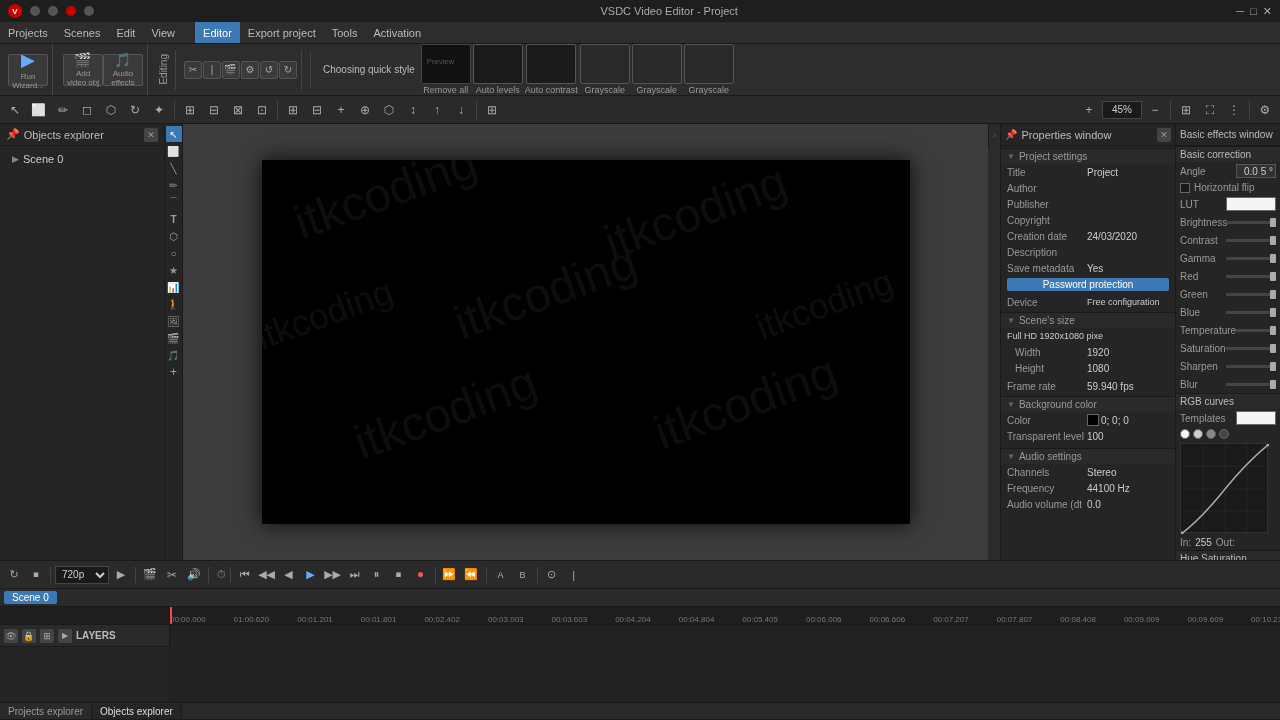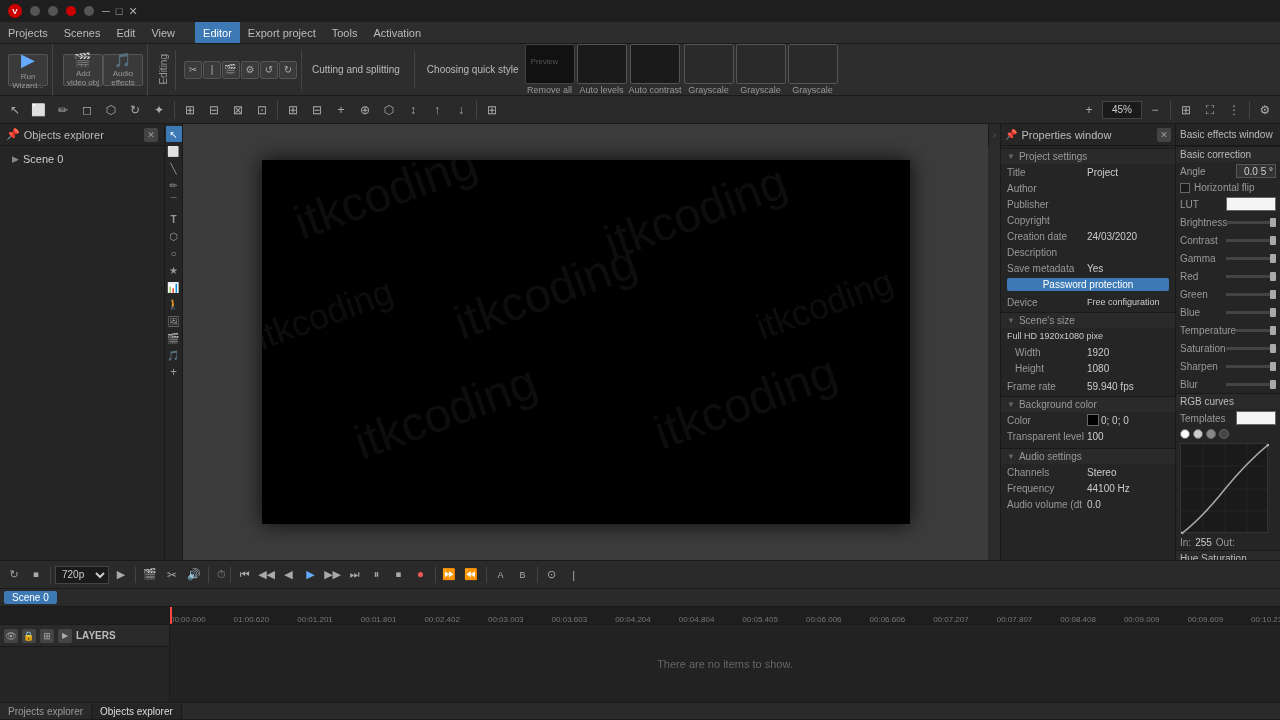--- a/index.html
+++ b/index.html
@@ -108,20 +108,21 @@
     <div style="width:14px;height:14px;background:#c00;border-radius:50%;display:flex;align-items:center;justify-content:center;">
       <span style="color:#fff;font-size:8px;font-weight:bold;">V</span>
     </div>
   </div>
   <div style="display:flex;gap:8px;margin-right:8px;">
     <div style="width:10px;height:10px;background:#555;border-radius:50%;"></div>
     <div style="width:10px;height:10px;background:#555;border-radius:50%;"></div>
     <div style="width:10px;height:10px;background:#c00;border-radius:50%;"></div>
     <div style="width:10px;height:10px;background:#555;border-radius:50%;"></div>
   </div>
+  <div style="flex:1;text-align:center;">VSDC Video Editor - Project</div>
   <div style="display:flex;gap:6px;">
     <span style="cursor:pointer;color:#aaa;">─</span>
     <span style="cursor:pointer;color:#aaa;">□</span>
     <span style="cursor:pointer;color:#aaa;">✕</span>
   </div>
 </div>
 
 <div id="menubar">
   <div class="menu-item">Projects</div>
   <div class="menu-item">Scenes</div>
@@ -158,23 +159,20 @@
 
   <div style="display:flex;align-items:center;height:40px;padding:0 4px;border-right:1px solid #444;gap:1px;">
     <div style="width:18px;height:18px;background:#3a3a3a;border:1px solid #555;border-radius:2px;display:flex;align-items:center;justify-content:center;color:#aaa;font-size:10px;cursor:pointer;">✂</div>
     <div style="width:18px;height:18px;background:#3a3a3a;border:1px solid #555;border-radius:2px;display:flex;align-items:center;justify-content:center;color:#aaa;font-size:10px;cursor:pointer;">|</div>
     <div style="width:18px;height:18px;background:#3a3a3a;border:1px solid #555;border-radius:2px;display:flex;align-items:center;justify-content:center;color:#aaa;font-size:10px;cursor:pointer;">🎬</div>
     <div style="width:18px;height:18px;background:#3a3a3a;border:1px solid #555;border-radius:2px;display:flex;align-items:center;justify-content:center;color:#aaa;font-size:10px;cursor:pointer;">⚙</div>
     <div style="width:18px;height:18px;background:#3a3a3a;border:1px solid #555;border-radius:2px;display:flex;align-items:center;justify-content:center;color:#aaa;font-size:10px;cursor:pointer;">↺</div>
     <div style="width:18px;height:18px;background:#3a3a3a;border:1px solid #555;border-radius:2px;display:flex;align-items:center;justify-content:center;color:#aaa;font-size:10px;cursor:pointer;">↻</div>
   </div>
 
-  <div style="padding:0 6px;height:40px;display:flex;align-items:center;">
-    <div style="font-size:10px;color:#bbb;">Cutting and splitting</div>
-  </div>
 
   <div style="width:1px;height:36px;background:#444;margin:0 4px;"></div>
 
   <div style="display:flex;align-items:center;gap:2px;padding:0 4px;">
     <div style="font-size:10px;color:#bbb;margin-right:4px;">Choosing quick style</div>
     <div class="qs-item">
       <div class="qs-thumb" style="background:#111;border:1px solid #444;position:relative;">
         <svg width="50" height="40" viewBox="0 0 50 40">
             <text x="5" y="20" fill="#555" font-size="8">Preview</text>
           </svg>
@@ -609,23 +607,20 @@
               <span style="margin-right:28px;">00:07.807</span>
               <span style="margin-right:28px;">00:08.408</span>
               <span style="margin-right:28px;">00:09.009</span>
               <span style="margin-right:28px;">00:09.609</span>
               <span style="margin-right:28px;">00:10.210</span>
 
             </div>
           </div>
         </div>
 
-        <div id="timeline-tracks" style="flex:1;background:#222;position:relative;overflow:hidden;">
-          <div style="display:flex;align-items:center;justify-content:center;height:100%;color:#666;font-size:11px;">There are no items to show.</div>
-        </div>
       </div>
     </div>
   </div>
 
   <div class="panel-tabs" style="height:18px;border-top:1px solid #1a1a1a;">
     <div class="panel-tab">Projects explorer</div>
     <div class="panel-tab active">Objects explorer</div>
   </div>
 </div>
 

